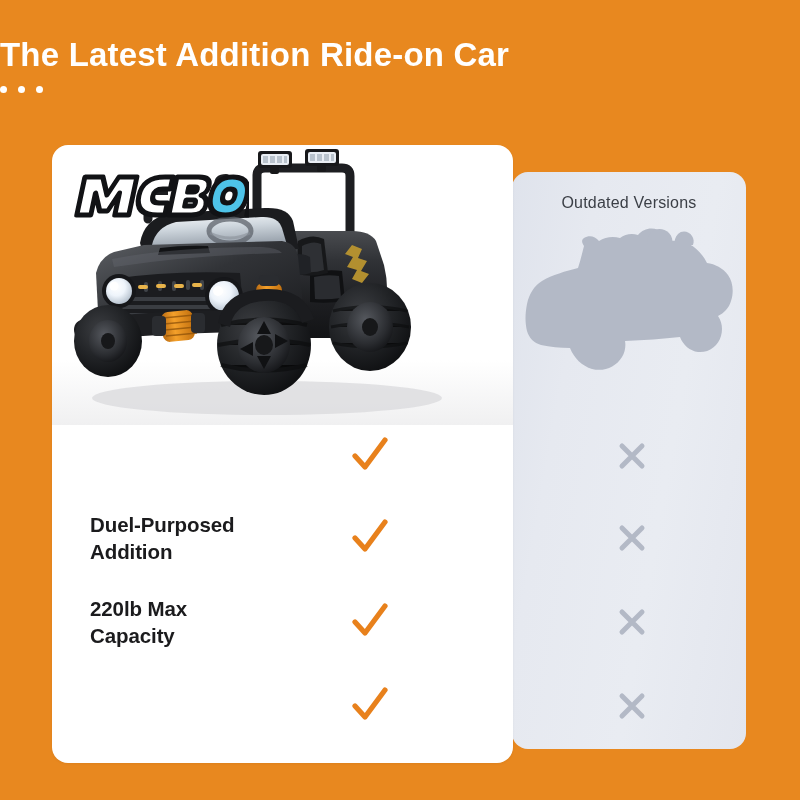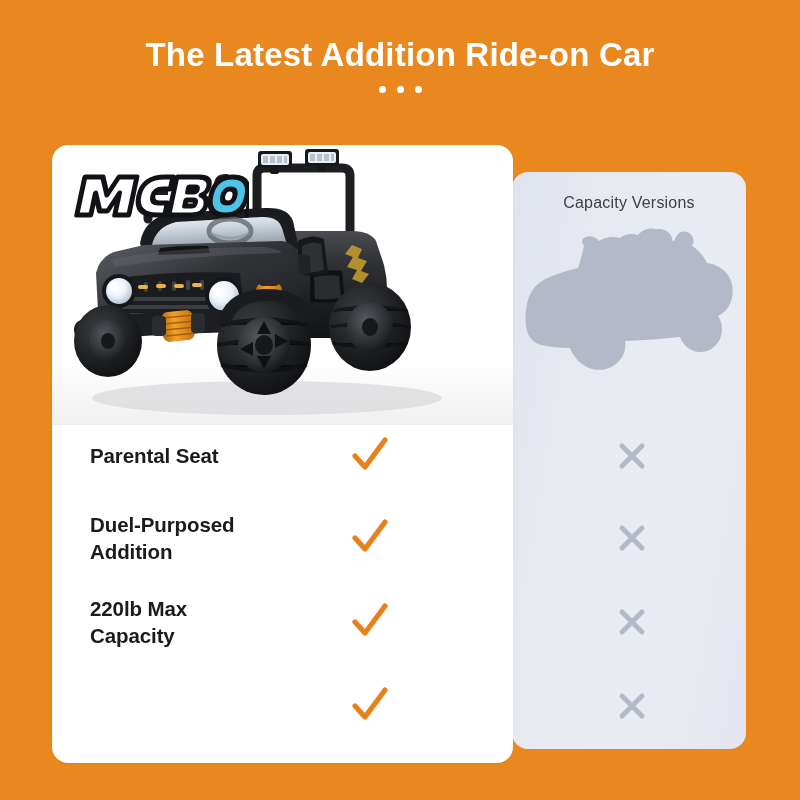--- a/index.html
+++ b/index.html
@@ -18,21 +18,21 @@
   }
 
   
   .header {
     position: absolute;
     top: 0; left: 0;
     width: 800px;
     height: 145px;
     display: flex;
     flex-direction: column;
-    align-items: center;
+    align-items: flex-start;
     justify-content: flex-start;
     padding-top: 36px;
   }
 
   .headline {
     color: #ffffff;
     font-size: 33px;
     font-weight: bold;
     letter-spacing: 0.2px;
     line-height: 1.15;
@@ -176,21 +176,21 @@
 <div class="header">
   <div class="headline">The Latest Addition Ride-on Car</div>
   <div class="dots">
     <span class="dot"></span>
     <span class="dot"></span>
     <span class="dot"></span>
   </div>
 </div>
 
 <div class="gray-card">
-  <div class="gray-card-title">Capacity Versions</div>
+  <div class="gray-card-title">Outdated Versions</div>
   <div class="silhouette">
     <svg viewBox="0 0 220 165" xmlns="http://www.w3.org/2000/svg">
       <path fill="#b3b9c6" d="
         M64,22
         C62,30 60,38 58,44
         C46,47 32,51 22,57
         C14,62 9,70 7,80
         C5,90 5,99 7,107
         C9,114 14,119 21,121
         C30,123 40,124 50,124
@@ -471,21 +471,20 @@
                  M188,20 L188,25 L194,25 Q197,25 197,22.5 Q197,20 194,20 Z
                  M188,33 L188,39 L195,39 Q198,39 198,36 Q198,33 195,33 Z" fill="#ffffff" stroke="#111215" stroke-width="5" stroke-linejoin="round" fill-rule="evenodd"></path>
       </g>
     </svg>
   </div>
 </div>
 
 <div class="rows">
 
   <div class="row row-0">
-    <div class="feat-label">Parental Seat</div>
     <div class="check">
       <svg viewBox="0 0 40 40" xmlns="http://www.w3.org/2000/svg">
         <path d="M5,20 L15,31 L35,4" fill="none" stroke="#e8811c" stroke-width="5.2" stroke-linecap="round" stroke-linejoin="round"></path>
       </svg>
     </div>
     <div class="cross">
       <svg viewBox="0 0 36 36" xmlns="http://www.w3.org/2000/svg">
         <path d="M8,8 L28,28 M28,8 L8,28" fill="none" stroke="#b3b9c6" stroke-width="5" stroke-linecap="round"></path>
       </svg>
     </div>

